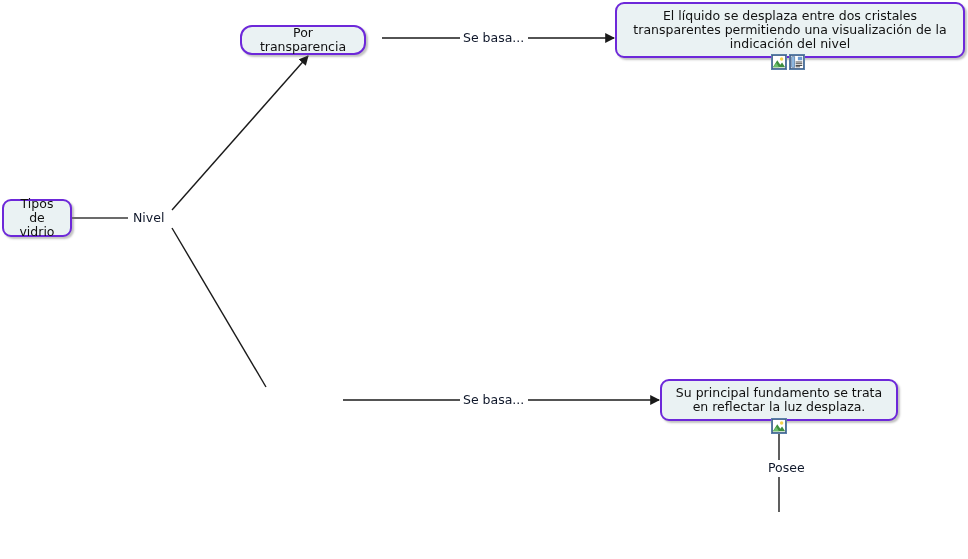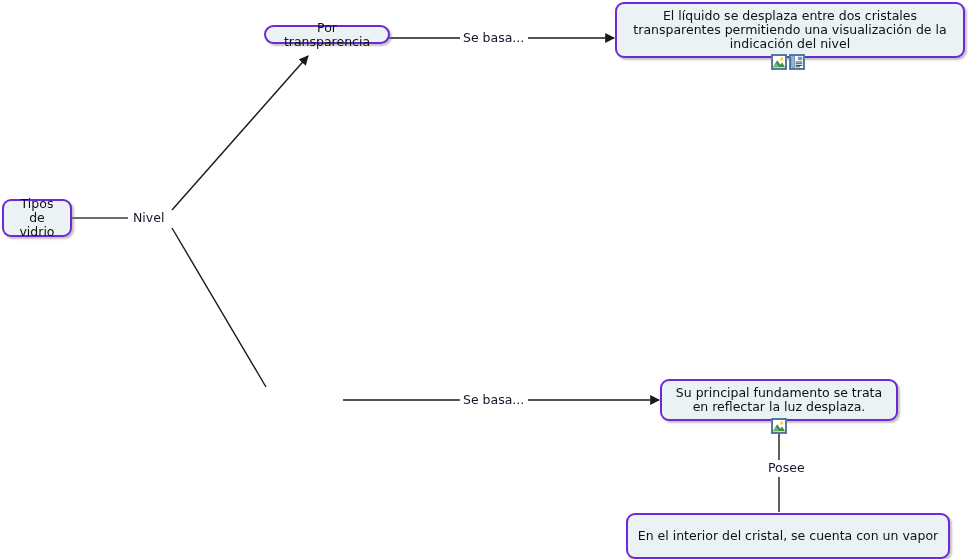--- a/index.html
+++ b/index.html
@@ -103,36 +103,33 @@
     <line x1="779" y1="434" x2="779" y2="460" stroke="#1a1a1a" stroke-width="1.4"></line>
 
     <line x1="779" y1="477" x2="779" y2="512" stroke="#1a1a1a" stroke-width="1.4"></line>
   </svg>
 
   <div class="node" style="left:2px; top:199px; width:70px; height:38px;">
     <span style="white-space:pre-line;">Tipos de
 vidrio</span>
   </div>
 
-  <div class="node node-pill" style="left:264px; top:25px; width:126px; height:19px;">
+  <div class="node node-pill" style="left:240px; top:25px; width:126px; height:30px;">
     <span>Por transparencia</span>
   </div>
 
   <div class="node" style="left:615px; top:2px; width:350px; height:56px;">
     <span>El líquido se desplaza entre dos cristales transparentes permitiendo una visualización de la indicación del nivel</span>
   </div>
 
 
   <div class="node" style="left:660px; top:379px; width:238px; height:42px;">
     <span>Su principal fundamento se trata en reflectar la luz desplaza.</span>
   </div>
 
-  <div class="node" style="left:626px; top:513px; width:324px; height:46px;">
-    <span>En el interior del cristal, se cuenta con un vapor</span>
-  </div>
 
   <div class="edge-label" style="left:131px; top:211px;">
     <span>Nivel</span>
   </div>
 
   <div class="edge-label" style="left:461px; top:31px;">
     <span>Se basa...</span>
   </div>
 
   <div class="edge-label" style="left:461px; top:393px;">

